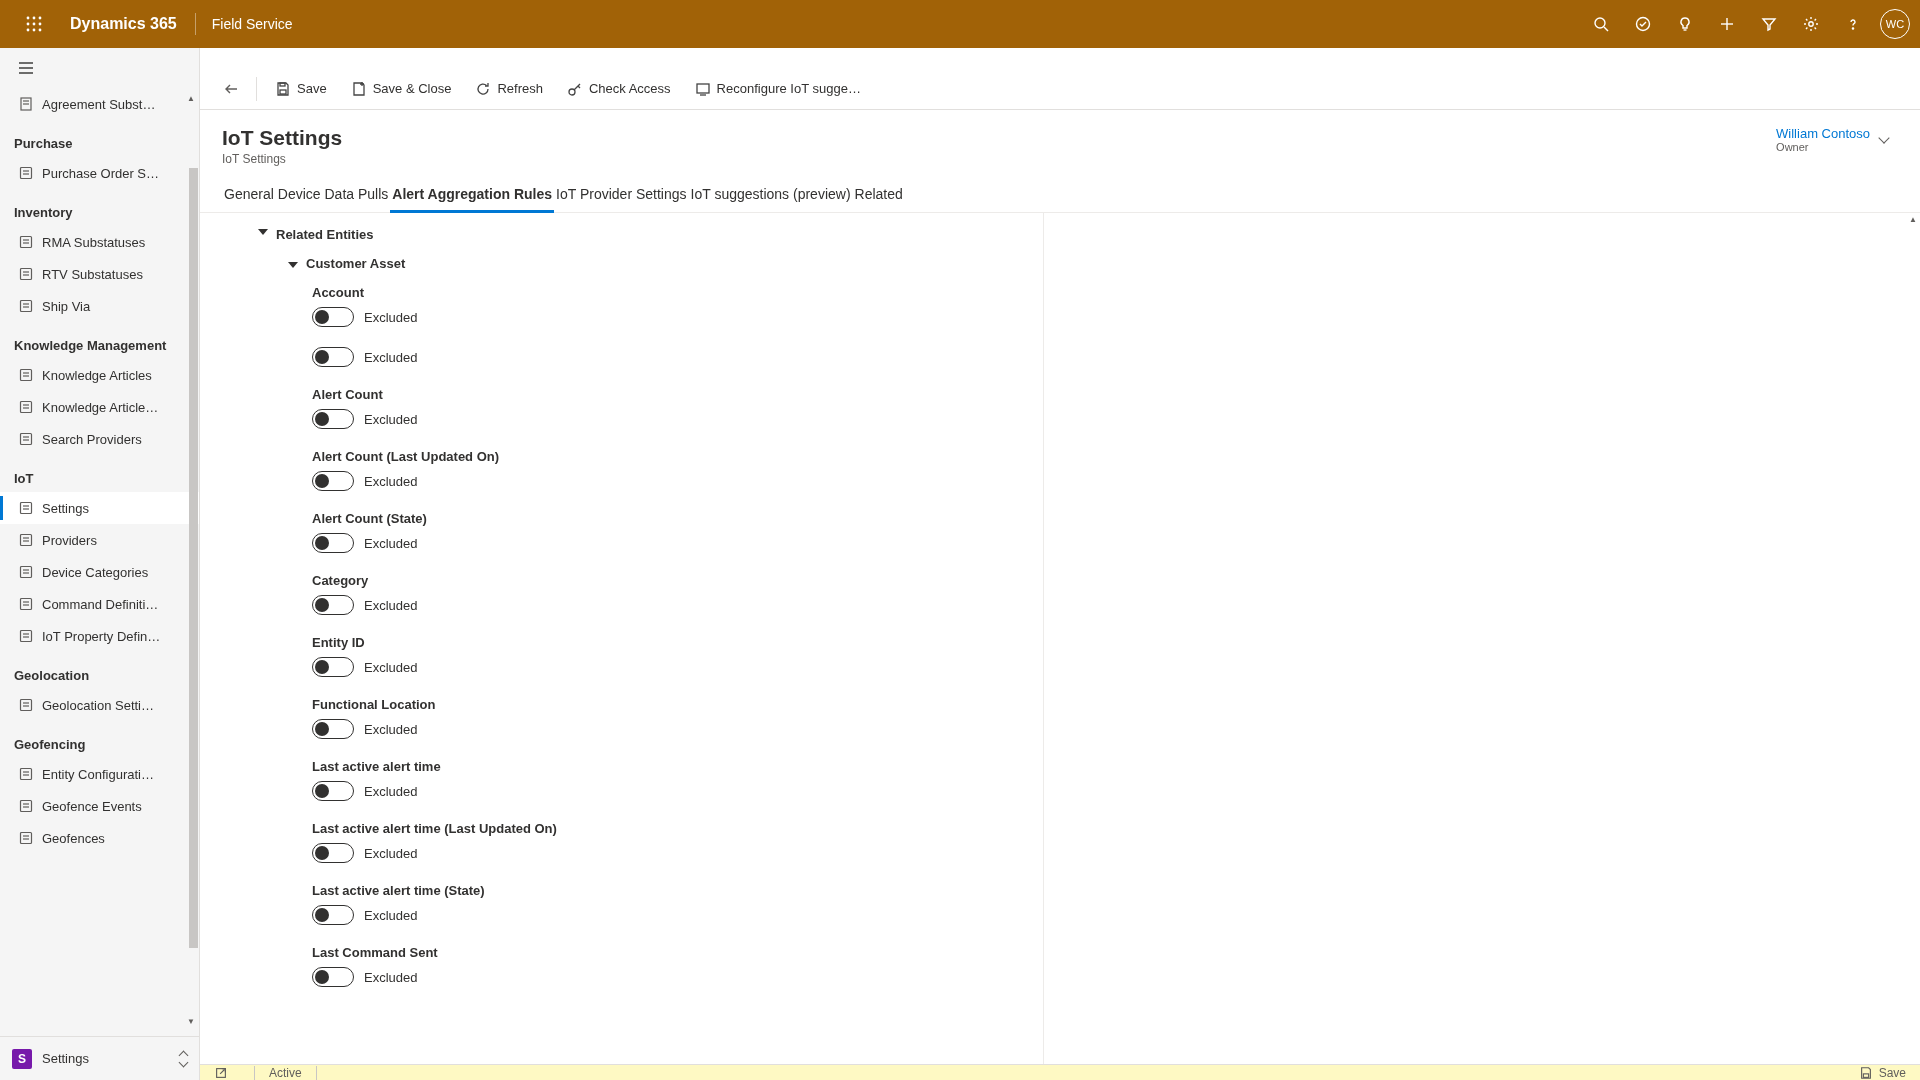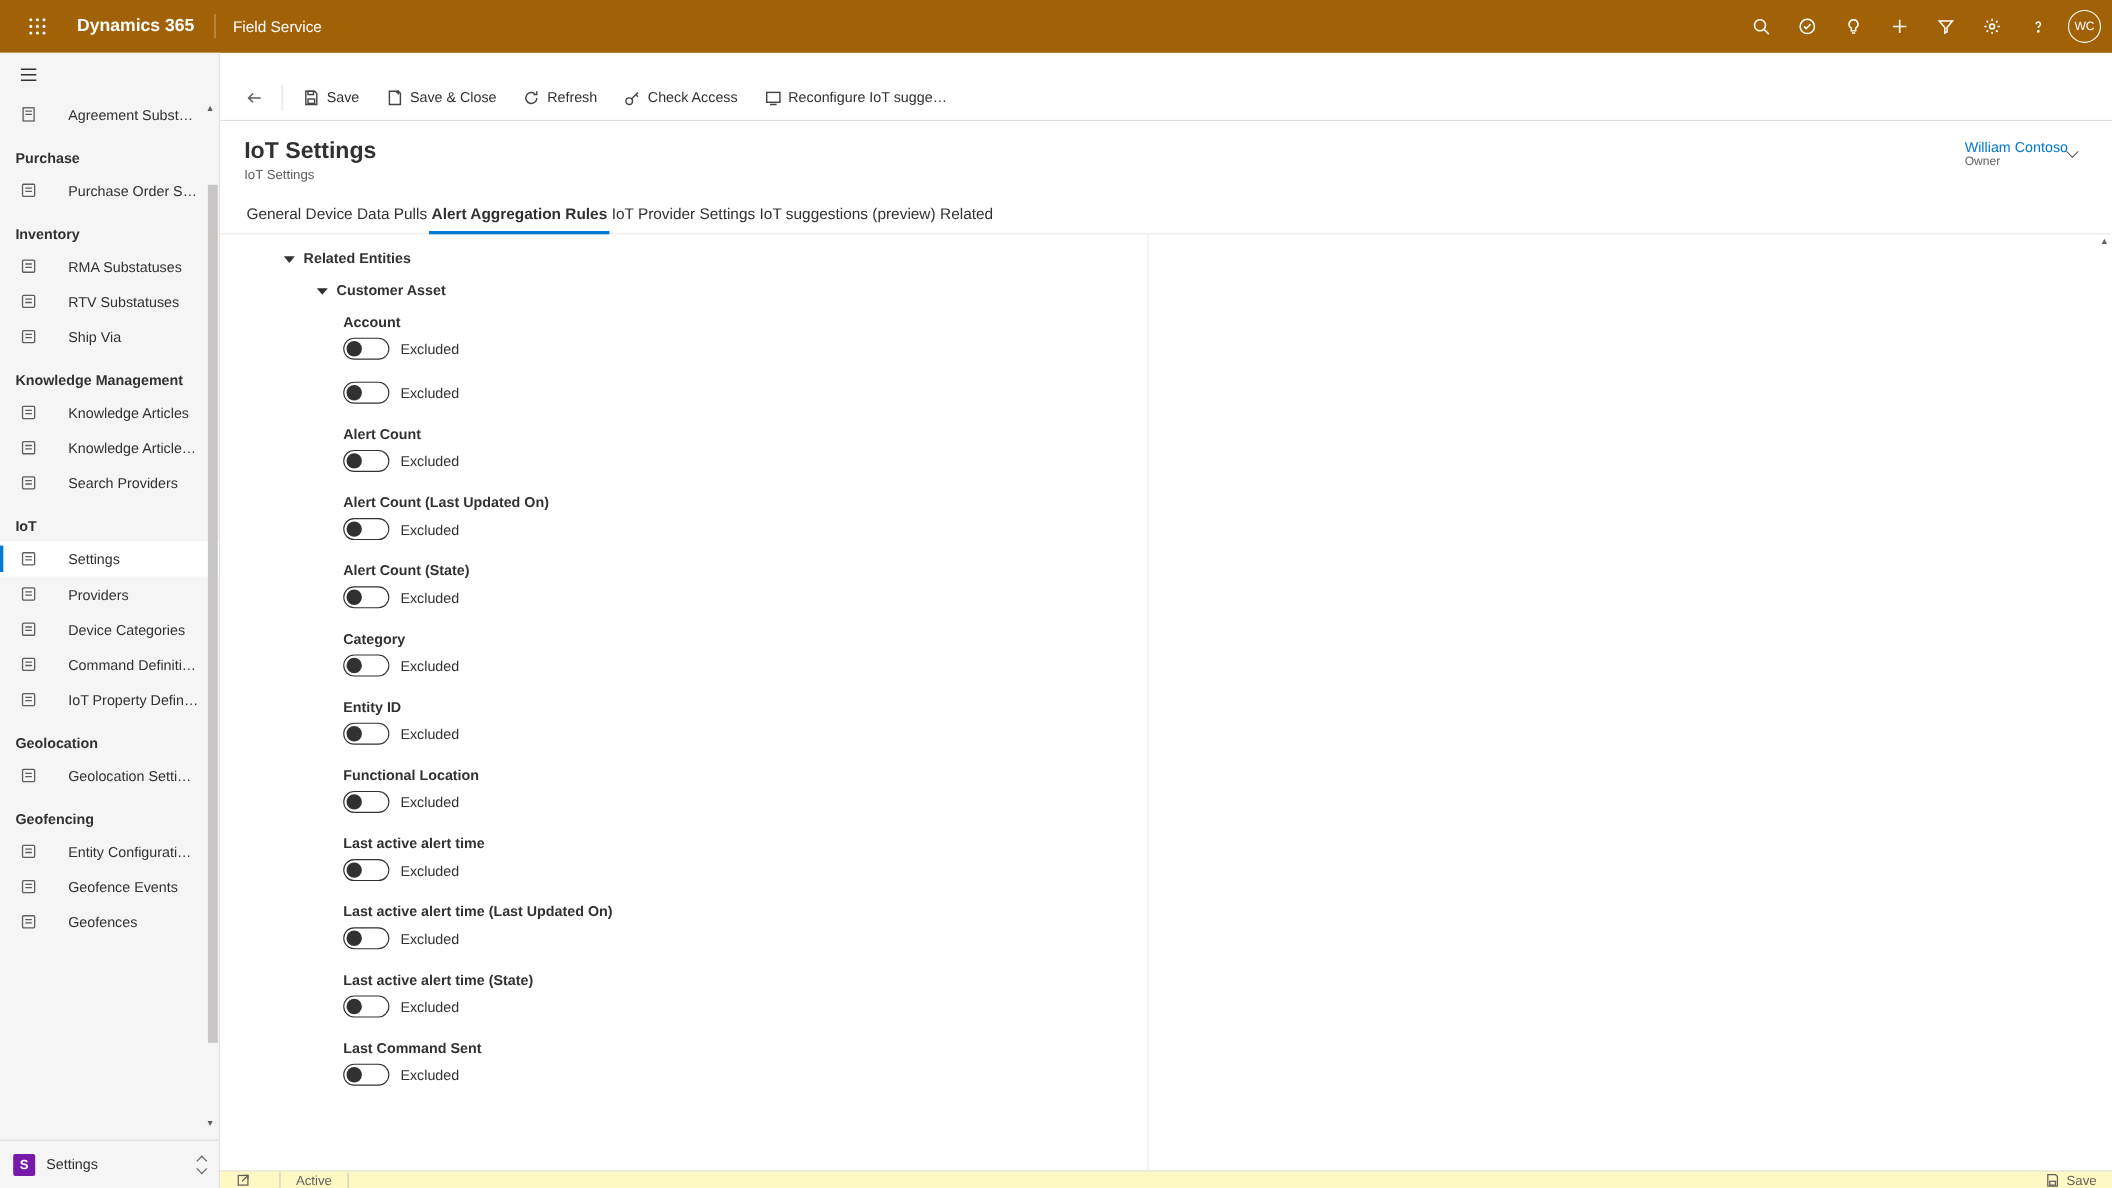--- a/index.html
+++ b/index.html
@@ -21,21 +21,21 @@
 .shell { display: flex; height: calc(1080px - 48px); }
 
 
 .leftnav { width: 200px; background: #f5f5f5; border-right: 1px solid #e1dfdd; position: relative; display: flex; flex-direction: column; }
 .hamburger { height: 40px; display: flex; align-items: center; padding-left: 18px; cursor: pointer; }
 .leftnav .collapse { position: absolute; right: 4px; font-size: 8px; color: #605e5c; cursor: pointer; }
 .collapse.up { top: 46px; }
 .collapse.down { bottom: 54px; }
 .nav-scroll { flex: 1; overflow: hidden; position: relative; }
 .nav-scrollbar { position: absolute; right: 1px; top: 80px; width: 9px; height: 780px; background: #c8c6c4; border-radius: 0; }
-.nav-item, .nav-head { padding: 8px 12px 8px 18px; display: flex; align-items: center; gap: 28px; cursor: pointer; font-size: 13px; color: #323130; white-space: nowrap; overflow: hidden; text-overflow: ellipsis; }
+.nav-item, .nav-head { padding: 8px 12px 8px 18px; display: flex; align-items: center; gap: 8px; cursor: pointer; font-size: 13px; color: #323130; white-space: nowrap; overflow: hidden; text-overflow: ellipsis; }
 .nav-head { font-weight: 600; color: #323130; cursor: default; padding-top: 16px; padding-bottom: 6px; padding-left: 14px; font-size: 13px; }
 .nav-item .nav-ico { width: 16px; height: 16px; flex-shrink: 0; color: #605e5c; }
 .nav-item.active { background: #fff; position: relative; }
 .nav-item.active::before { content: ''; position: absolute; left: 0; top: 4px; bottom: 4px; width: 3px; background: #0078d4; }
 
 .area-switch { height: 44px; border-top: 1px solid #e1dfdd; display: flex; align-items: center; gap: 10px; padding: 0 12px; cursor: pointer; }
 .area-switch .sq { width: 20px; height: 20px; background: #7719aa; color: #fff; display: flex; align-items: center; justify-content: center; font-weight: 600; font-size: 12px; border-radius: 2px; }
 .area-switch .chev { margin-left: auto; font-size: 10px; color: #605e5c; }
 .chev::before { content: ''; display: inline-block; width: 6px; height: 6px; border: 1px solid #605e5c; border-left: none; border-bottom: none; transform: rotate(-45deg); margin-bottom: 2px; }
 .area-switch .chev { display: flex; flex-direction: column; gap: 0; }
@@ -48,38 +48,38 @@
 .cmdbar { height: 42px; border-bottom: 1px solid #e1dfdd; display: flex; align-items: center; padding: 0 14px; gap: 4px; }
 .cmdbar .back { width: 34px; height: 34px; display: flex; align-items: center; justify-content: center; cursor: pointer; color: #605e5c; }
 .cmdbar .sep { width: 1px; height: 24px; background: #e1dfdd; margin: 0 4px; }
 .cmd { display: flex; align-items: center; gap: 6px; padding: 6px 10px; cursor: pointer; font-size: 13px; color: #323130; }
 .cmd .ci { width: 16px; height: 16px; color: #444; }
 
 
 .page-head { padding: 16px 22px 0 22px; display: flex; align-items: flex-start; }
 .page-head h1 { font-size: 21px; font-weight: 600; }
 .page-head .sub { font-size: 12px; color: #605e5c; margin-top: 2px; }
-.page-head .owner { margin-left: auto; text-align: left; display: flex; align-items: center; gap: 0; cursor: pointer; padding-right: 10px; }
+.page-head .owner { margin-left: auto; text-align: left; display: flex; align-items: center; gap: 10px; cursor: pointer; padding-right: 10px; }
 .page-head .owner .name { color: #0078d4; font-size: 13px; }
 .page-head .owner .role { font-size: 11px; color: #605e5c; }
 .page-head .owner .dd::before { content: ''; display: inline-block; width: 7px; height: 7px; border: 1px solid #605e5c; border-left: none; border-top: none; transform: rotate(45deg); margin-bottom: 2px; }
 
 
 .tabs { display: flex; padding: 14px 22px 0 22px; border-bottom: 1px solid #edebe9; }
 .tab { padding: 6px 2px 10px 2px; font-size: 14px; color: #323130; cursor: pointer; position: relative; }
 .tab.active { font-weight: 600; }
 .tab.active::after { content: ''; position: absolute; left: 0; right: 0; bottom: -1px; height: 3px; background: #0078d4; }
 
 
 .panel-wrap { flex: 1; overflow: hidden; position: relative; padding: 0 12px 0 24px; }
 .panel-inner { display: flex; height: 100%; border-top: none; }
 .left-col { width: 820px; border-right: 1px solid #edebe9; padding-top: 10px; overflow: hidden; }
 .scrolltrack { position: absolute; right: 2px; top: 2px; width: 10px; height: 10px; color: #605e5c; font-size: 8px; text-align: center; }
 
-.section-title { display: flex; align-items: center; gap: 8px; font-weight: 600; font-size: 13px; padding: 4px 0 10px 34px; }
+.section-title { display: flex; gap: 8px; font-weight: 600; font-size: 13px; padding: 4px 0 10px 34px; }
 .tri { width: 0; height: 0; border-left: 5px solid transparent; border-right: 5px solid transparent; border-top: 6px solid #323130; margin-top: 2px; }
 .sub-title { display: flex; align-items: center; gap: 8px; font-weight: 600; font-size: 13px; padding: 4px 0 14px 64px; }
 
 .field { padding: 0 0 20px 88px; }
 .field-label { font-size: 13px; font-weight: 600; margin-bottom: 7px; color: #323130; }
 .toggle-row { display: flex; align-items: center; gap: 10px; }
 .toggle { width: 42px; height: 20px; border: 1px solid #323130; border-radius: 10px; position: relative; cursor: pointer; background: #fff; }
 .toggle .knob { position: absolute; left: 2px; top: 2px; width: 14px; height: 14px; background: #323130; border-radius: 50%; }
 .toggle-text { font-size: 13px; color: #323130; }
 

